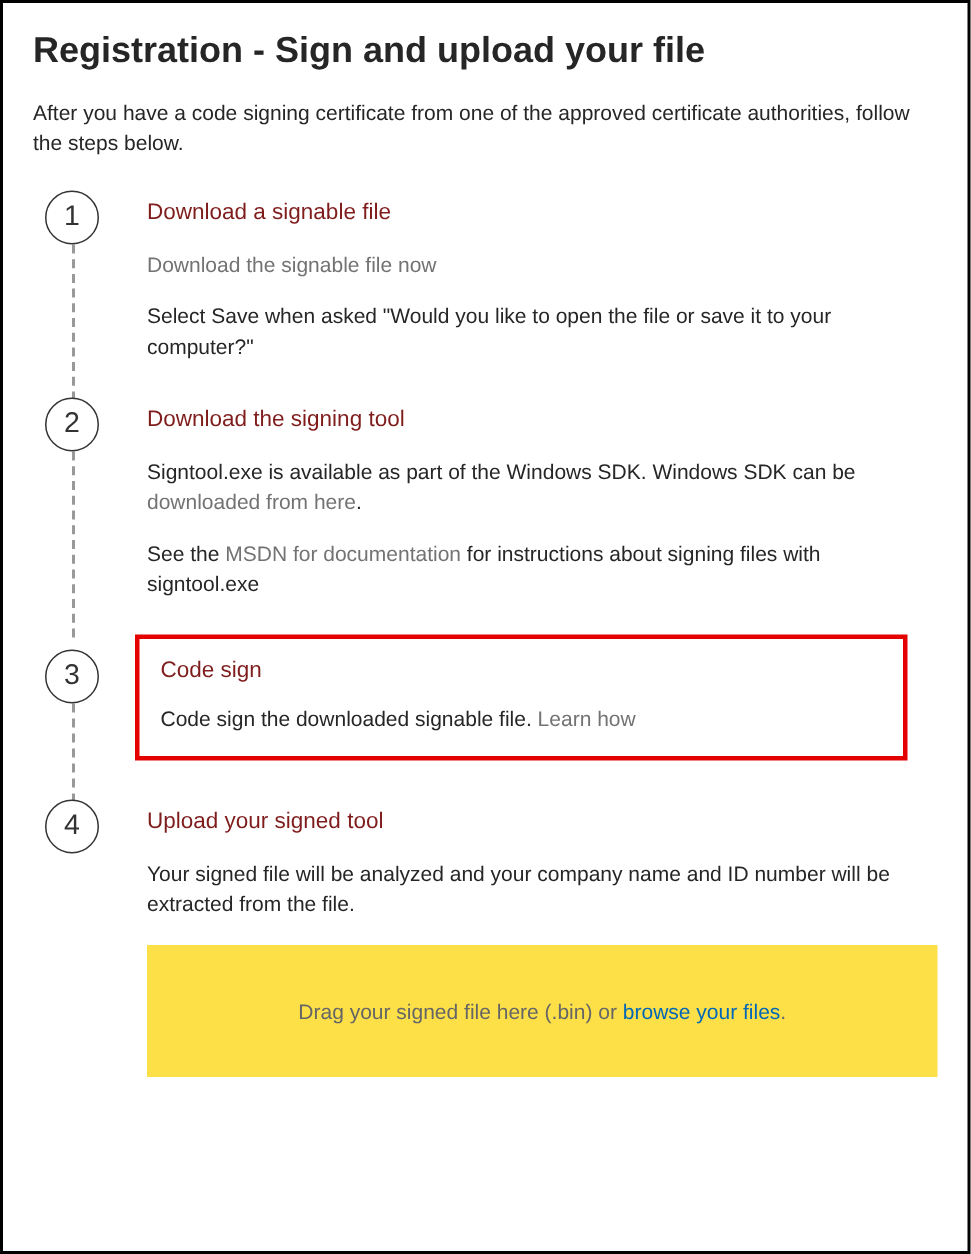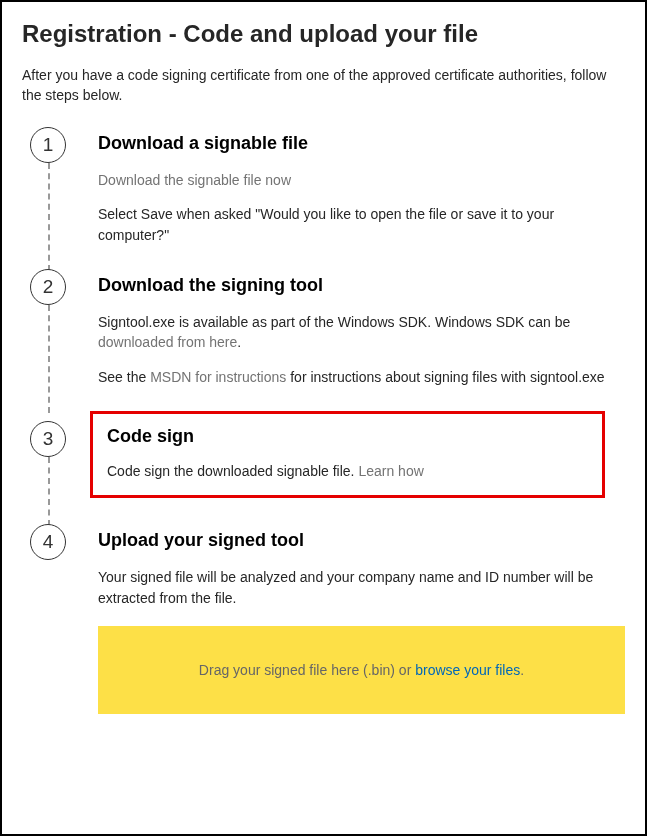--- a/index.html
+++ b/index.html
@@ -54,25 +54,25 @@
       position: absolute;
       left: 26px;
       top: 36px;
       bottom: -2px;
       width: 0;
       border-left: 2px dashed #999;
       z-index: 1;
     }
     .step:last-child .connector { display: none; }
     .step h2 {
-      font-size: 18px;
-      font-weight: 700;
+      font-size: 15px;
+      font-weight: 400;
       margin-bottom: 16px;
       padding-top: 6px;
-      color: #000000;
+      color: #7f1d1d;
     }
     .step p {
       font-size: 14px;
       line-height: 1.45;
       margin-bottom: 14px;
     }
     .step p:last-child { margin-bottom: 0; }
     a, .link {
       color: #737373;
       text-decoration: none;
@@ -103,40 +103,40 @@
       text-align: center;
       font-size: 14px;
       color: #666;
       margin-top: 18px;
     }
     .dropzone .link { color: #0067B8; }
   </style>
 </head>
 <body>
 
-<h1>Registration - Code and upload your file</h1>
+<h1>Registration - Sign and upload your file</h1>
 
 <p class="intro">After you have a code signing certificate from one of the approved certificate authorities, follow the steps below.</p>
 
 <div class="steps">
 
   <div class="step">
     <div class="circle">1</div>
     <div class="connector"></div>
     <h2>Download a signable file</h2>
     <p><a class="link">Download the signable file now</a></p>
     <p><span>Select </span><strong>Save</strong><span> when asked "Would you like to open the file or save it to your computer?"</span></p>
   </div>
 
   <div class="step">
     <div class="circle">2</div>
     <div class="connector"></div>
     <h2>Download the signing tool</h2>
     <p><span>Signtool.exe is available as part of the Windows SDK. Windows SDK can be </span><a class="link">downloaded from here</a><span>.</span></p>
-    <p><span>See the </span><a class="link">MSDN for instructions</a><span> for instructions about signing files with signtool.exe</span></p>
+    <p><span>See the </span><a class="link">MSDN for documentation</a><span> for instructions about signing files with signtool.exe</span></p>
   </div>
 
   <div class="step step-3">
     <div class="circle">3</div>
     <div class="connector"></div>
     <div class="highlight-box">
       <h2>Code sign</h2>
       <p><span>Code sign the downloaded signable file. </span><a class="link">Learn how</a></p>
     </div>
   </div>

